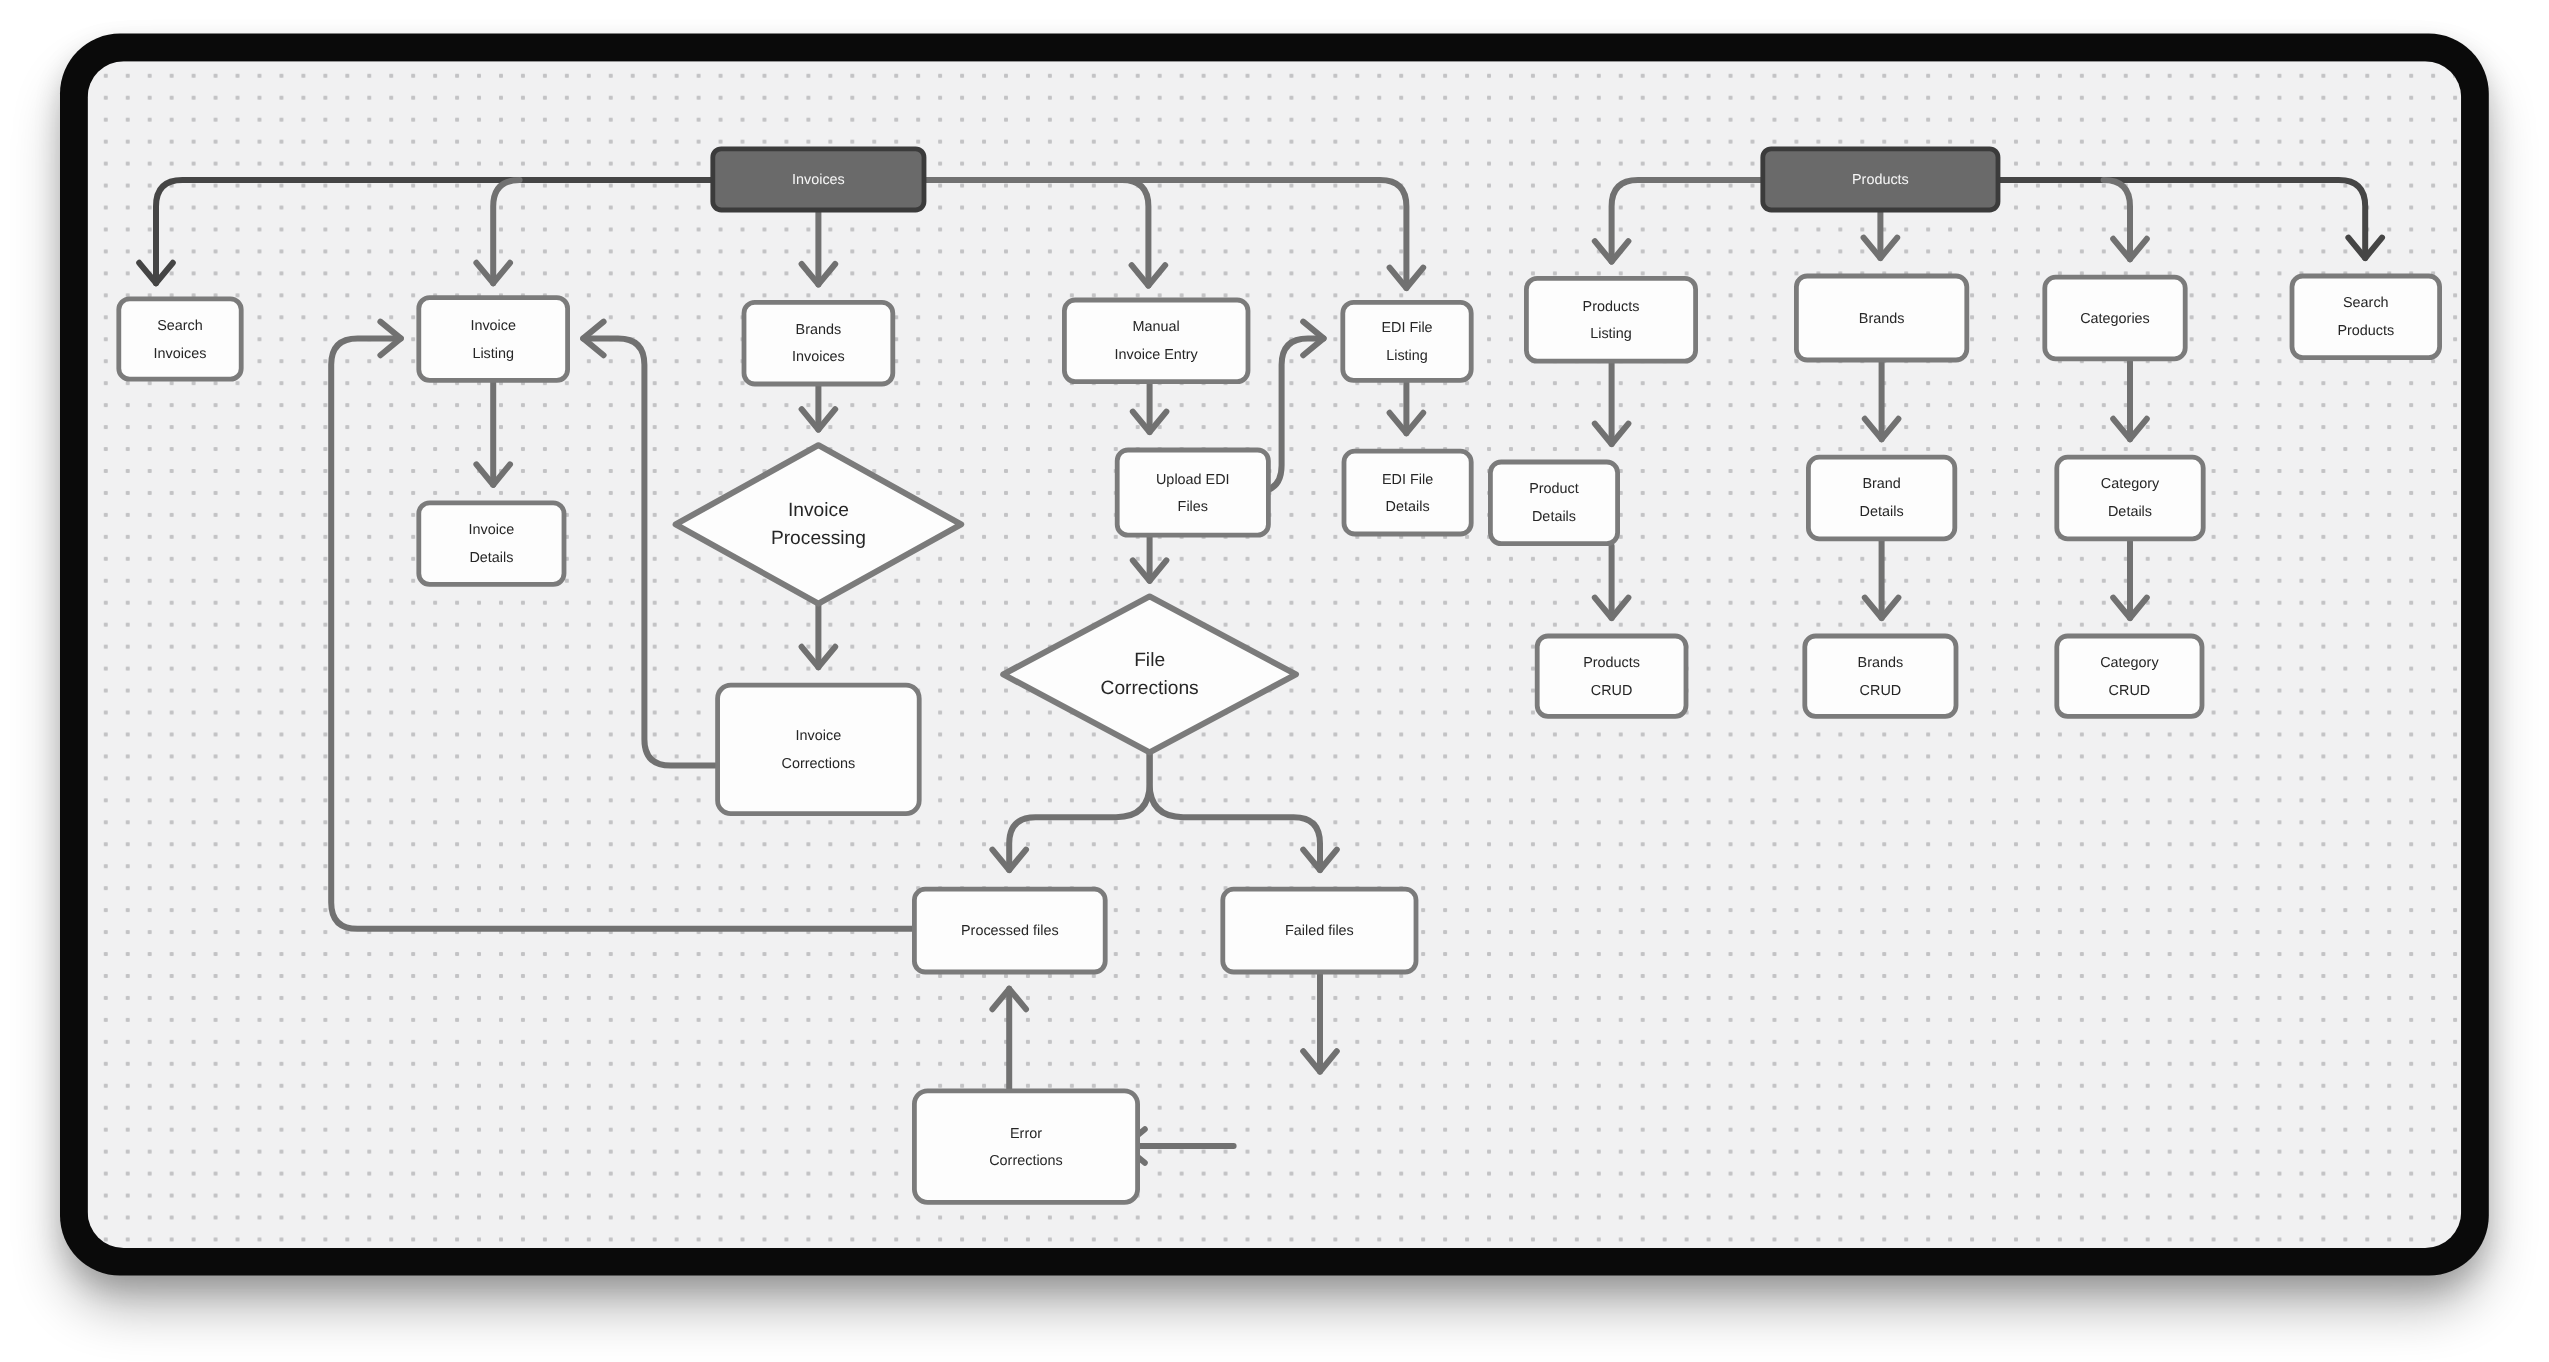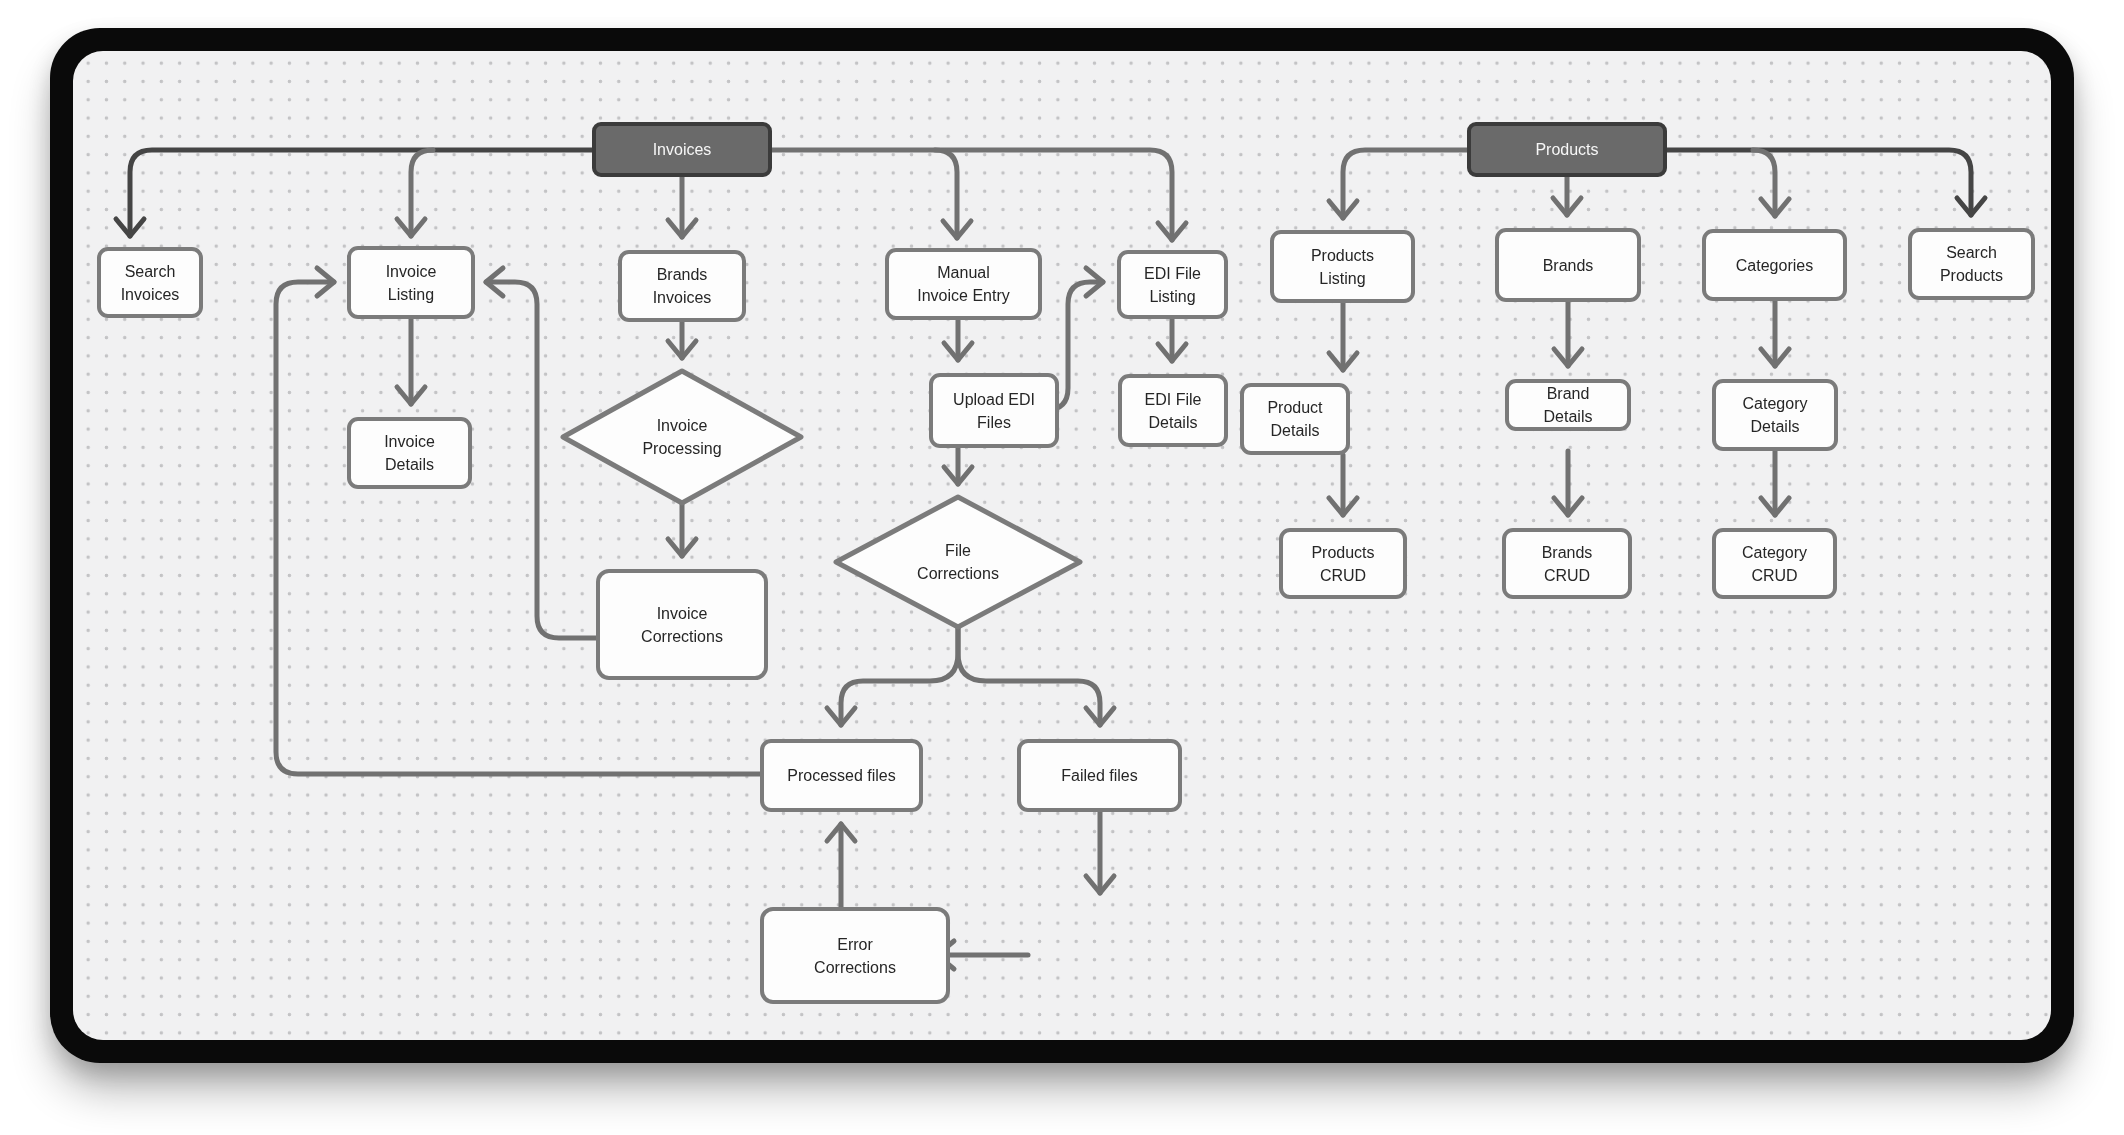--- a/index.html
+++ b/index.html
@@ -14,21 +14,21 @@
     background-size:18.3px 18.3px;background-position:6px 3px;}
   
   .layer{position:absolute;left:0;top:0;width:2124px;height:1135px;}
   svg.wires{position:absolute;left:0;top:0;width:2124px;height:1135px;}
   .wire{fill:none;stroke:#717171;stroke-width:5;stroke-linecap:round;}
   .wire.dark{stroke:#454545;}
   .diamond{fill:#fdfdfd;stroke:#7b7b7b;stroke-width:5;stroke-linejoin:round;}
   
   .node{position:absolute;box-sizing:border-box;background:#fdfdfd;border:4px solid #7b7b7b;
     border-radius:11px;display:flex;align-items:center;justify-content:center;text-align:center;
-    color:#262626;font-size:16px;line-height:23px;white-space:pre-line;}
+    color:#262626;font-size:12px;line-height:23px;white-space:pre-line;}
   .node.big{border-radius:13px;}
   .node.hdr{background:#6a6a6a;border:4px solid #3b3b3b;border-radius:9px;color:#f7f7f7;}
   .dlabel{position:absolute;display:flex;align-items:center;justify-content:center;text-align:center;
     color:#262626;font-size:16px;line-height:23px;white-space:pre-line;}
 </style>
 </head>
 <body>
 
 <div class="frame">
   <div class="canvas"></div>
@@ -113,24 +113,24 @@
   <div class="node big" style="left:760px;top:907px;width:190px;height:97px;">Error
 Corrections</div>
 
   <div class="node" style="left:1270px;top:230px;width:145px;height:73px;">Products
 Listing</div>
   <div class="node" style="left:1240px;top:383px;width:110px;height:72px;">Product
 Details</div>
   <div class="node" style="left:1279px;top:528px;width:128px;height:71px;">Products
 CRUD</div>
   <div class="node" style="left:1495px;top:228px;width:146px;height:74px;">Brands</div>
-  <div class="node" style="left:1505px;top:379px;width:126px;height:52px;">Brand
+  <div class="node" style="left:1505px;top:379px;width:126px;height:72px;">Brand
 Details</div>
   <div class="node" style="left:1502px;top:528px;width:130px;height:71px;">Brands
 CRUD</div>
-  <div class="node" style="left:1702px;top:229px;width:145px;height:72px;">Categories</div>
+  <div class="node" style="left:1702px;top:229px;width:121px;height:72px;">Categories</div>
   <div class="node" style="left:1712px;top:379px;width:126px;height:72px;">Category
 Details</div>
   <div class="node" style="left:1712px;top:528px;width:125px;height:71px;">Category
 CRUD</div>
   <div class="node" style="left:1908px;top:228px;width:127px;height:72px;">Search
 Products</div>
 </div>
 
 </body></html>

